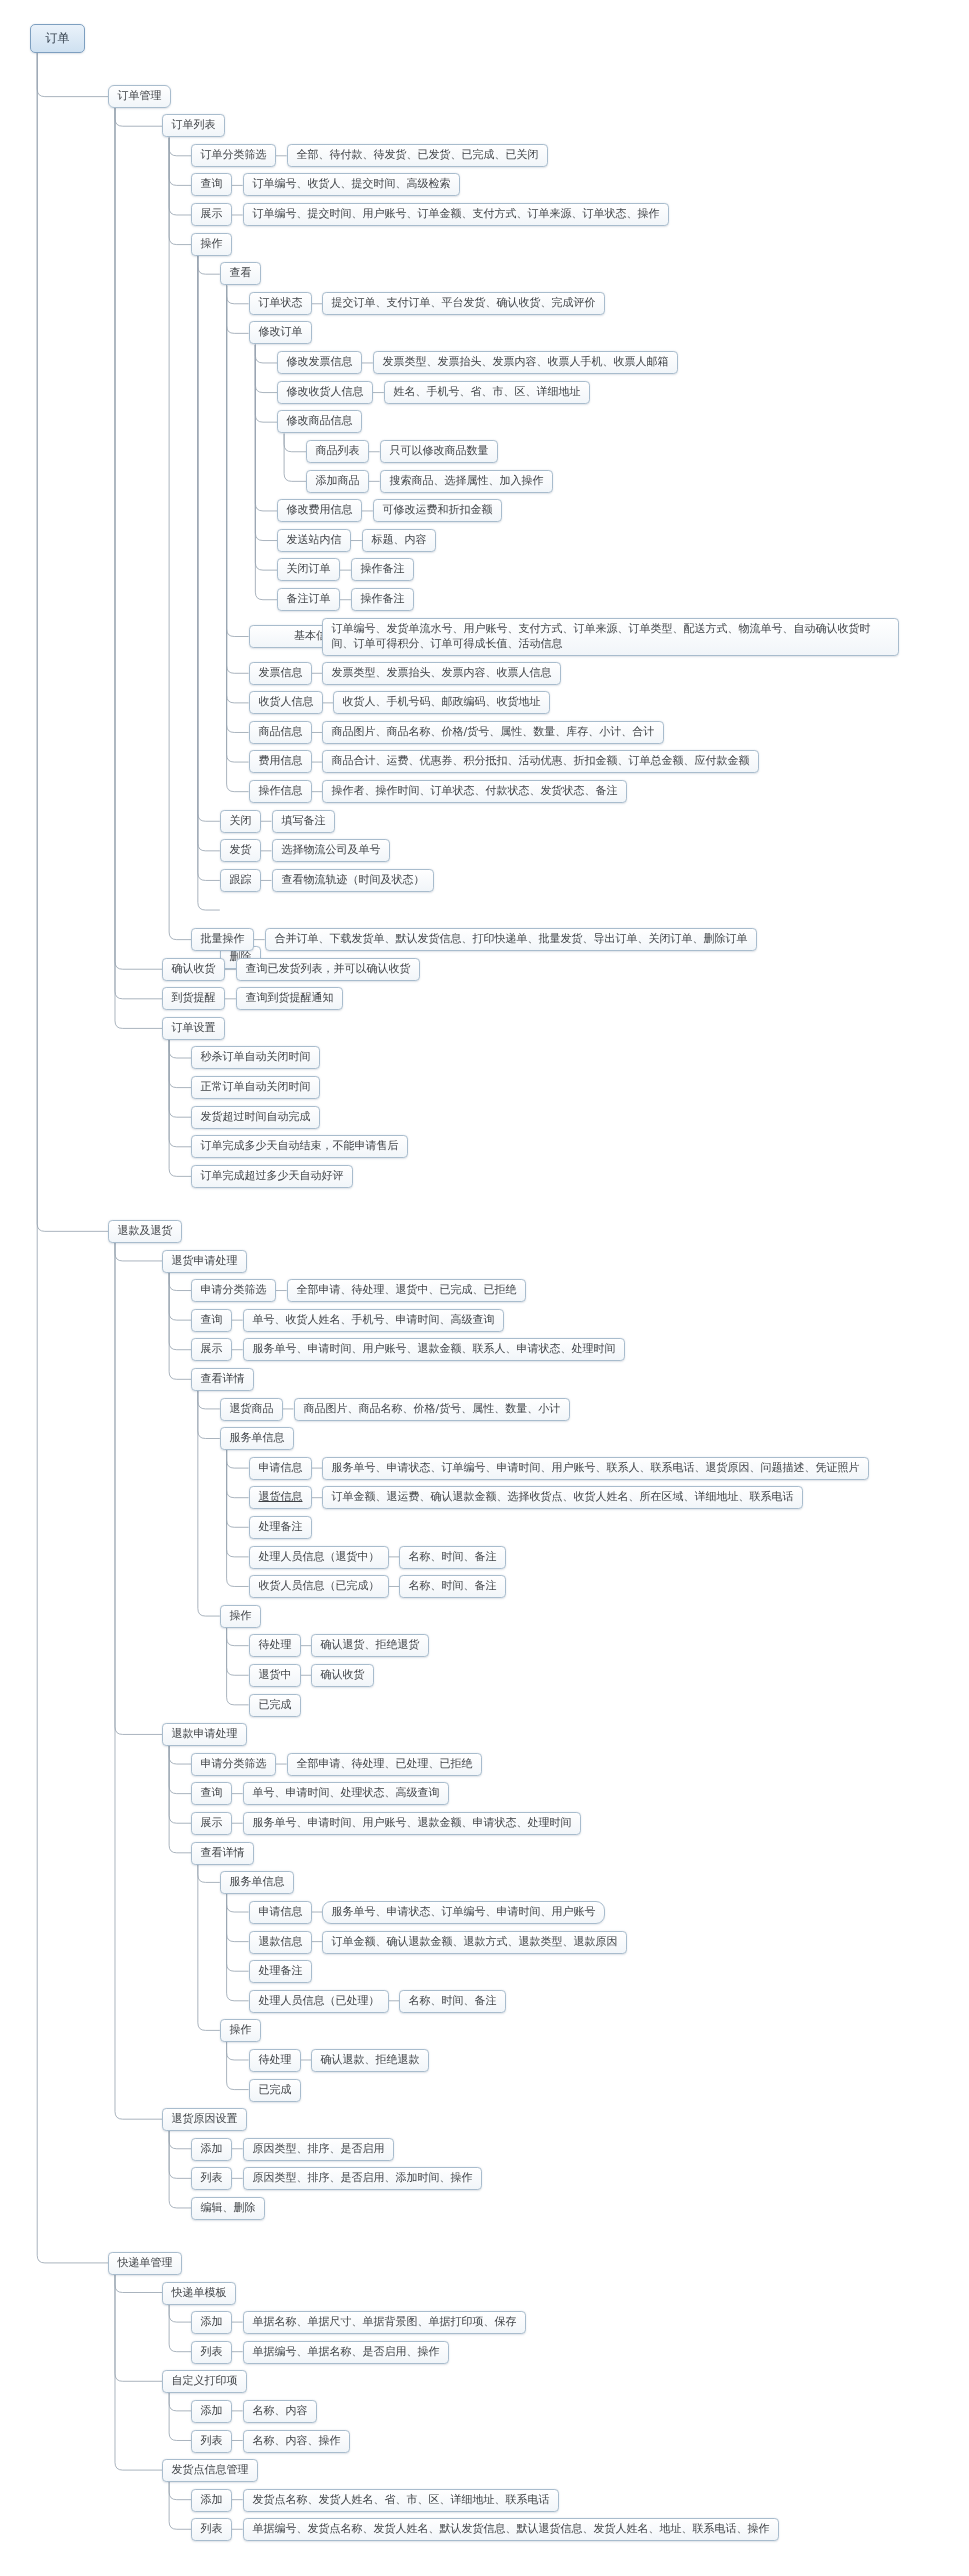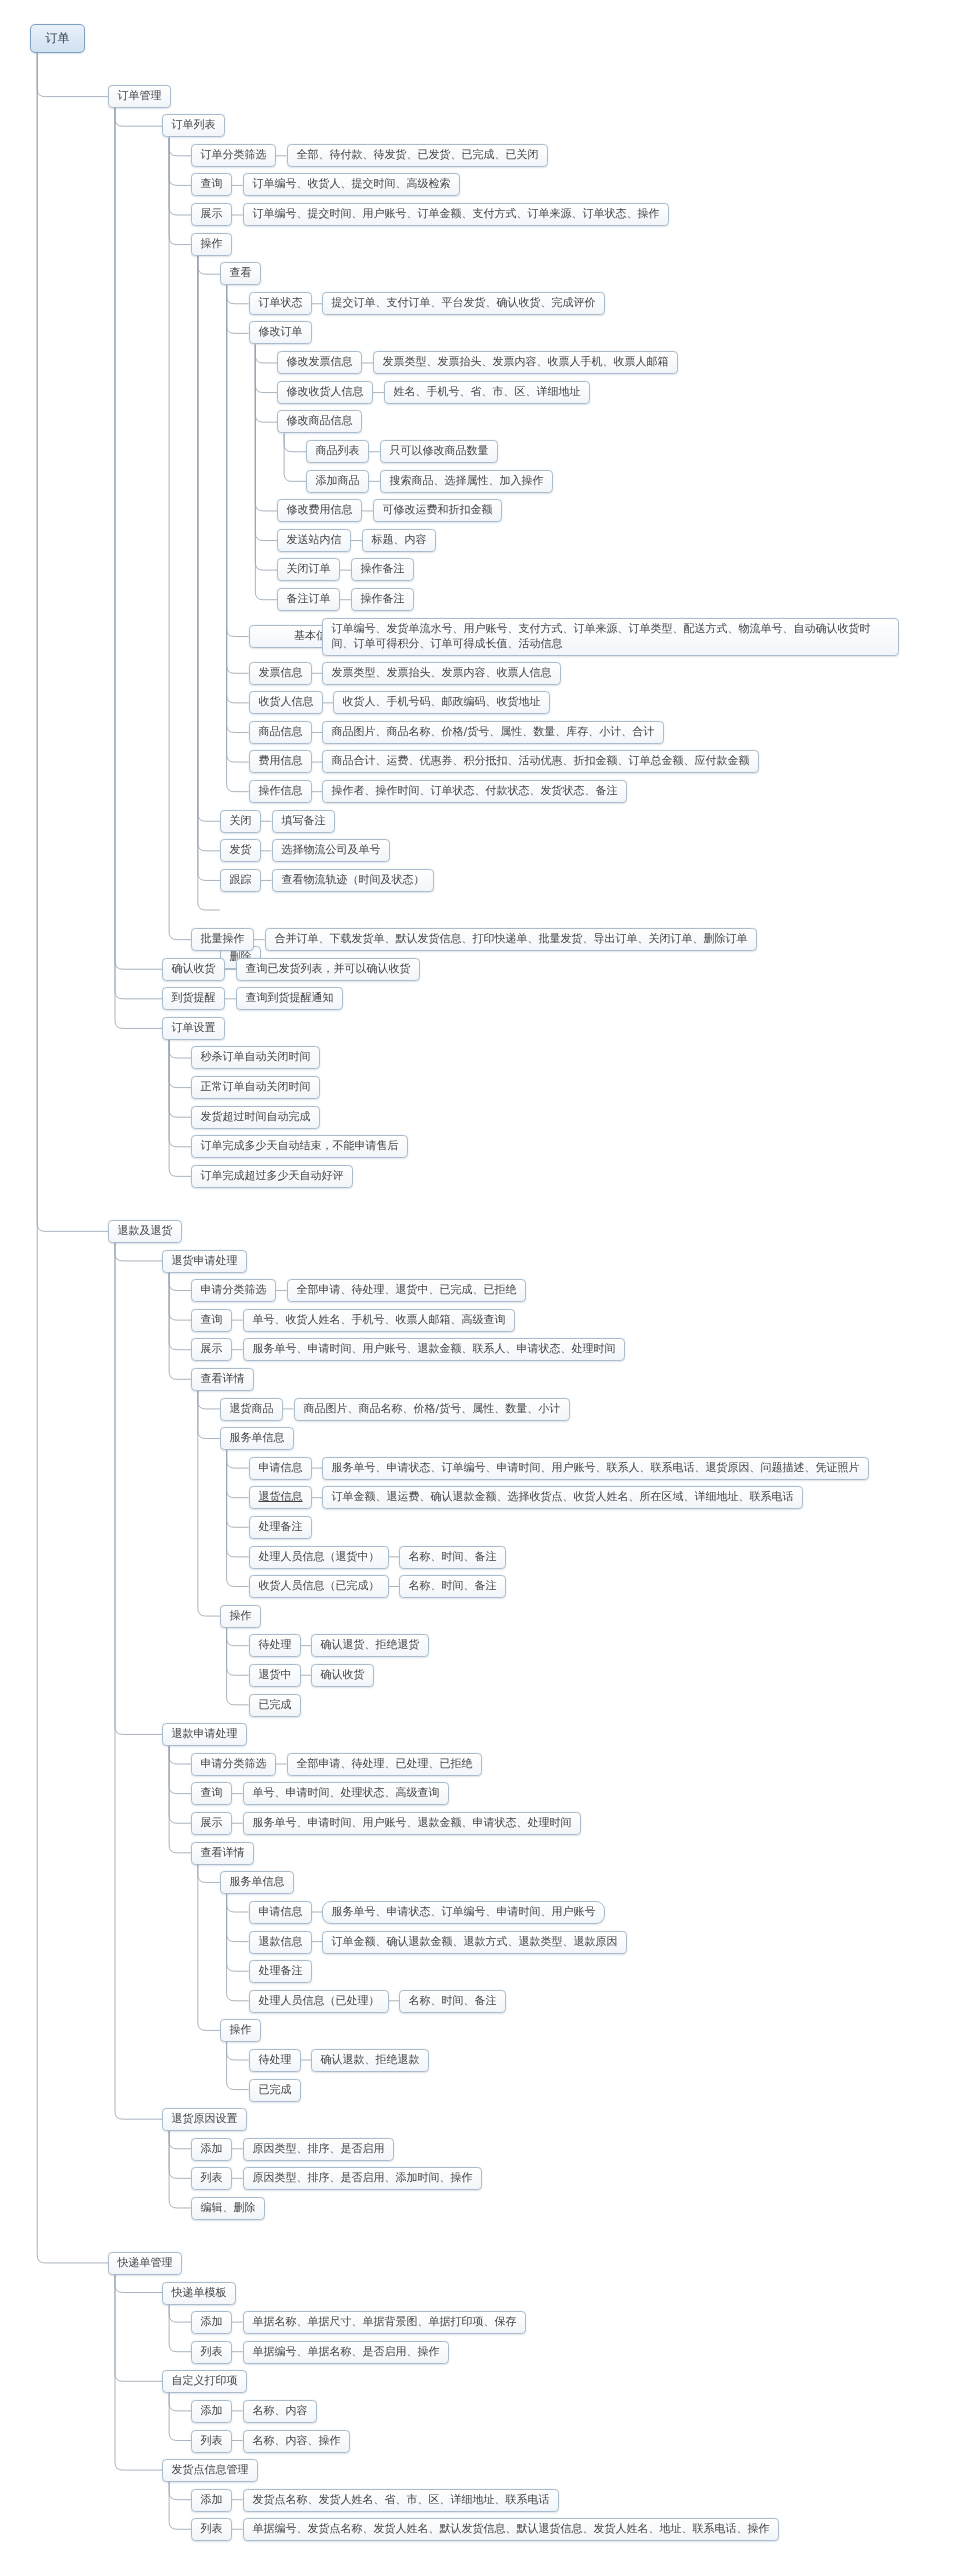--- a/index.html
+++ b/index.html
@@ -163,21 +163,21 @@
       <path d="M 136 2689 L 136 2806.5 Q 136 2815.5 145 2815.5 L 192 2815.5" class="link"></path>
       <path d="M 274 2955.5 L 287 2955.5" class="link"></path>
       <path d="M 200 2934 L 200 2946.5 Q 200 2955.5 209 2955.5 L 226 2955.5" class="link"></path>
       <path d="M 274 2990.5 L 287 2990.5" class="link"></path>
       <path d="M 200 2934 L 200 2981.5 Q 200 2990.5 209 2990.5 L 226 2990.5" class="link"></path>
       <path d="M 136 2689 L 136 2911.5 Q 136 2920.5 145 2920.5 L 192 2920.5" class="link"></path>
       <path d="M 44 62 L 44 2666.5 Q 44 2675.5 53 2675.5 L 128 2675.5" class="link"></path>
     </svg>
   <div id="nodes">
       <div class="node root" style="left: 30px; top: 24px;">订单</div>
-      <div class="node" style="left: 108px; top: 85px;">订单管理</div>
+      <div class="node" style="left: 108px; top: 85px; border-radius: 6px;">订单管理</div>
       <div class="node" style="left: 162px; top: 114px;">订单列表</div>
       <div class="node" style="left: 191px; top: 144px;">订单分类筛选</div>
       <div class="node" style="max-width: 558px; left: 287px; top: 144px;">全部、待付款、待发货、已发货、已完成、已关闭</div>
       <div class="node" style="left: 191px; top: 173px;">查询</div>
       <div class="node" style="max-width: 558px; left: 243px; top: 173px;">订单编号、收货人、提交时间、高级检索</div>
       <div class="node" style="left: 191px; top: 203px;">展示</div>
       <div class="node" style="max-width: 558px; left: 243px; top: 203px;">订单编号、提交时间、用户账号、订单金额、支付方式、订单来源、订单状态、操作</div>
       <div class="node" style="left: 191px; top: 233px;">操作</div>
       <div class="node" style="left: 220px; top: 262px;">查看</div>
       <div class="node" style="left: 249px; top: 292px;">订单状态</div>
@@ -229,21 +229,21 @@
       <div class="node" style="left: 191px; top: 1046px;">秒杀订单自动关闭时间</div>
       <div class="node" style="left: 191px; top: 1076px;">正常订单自动关闭时间</div>
       <div class="node" style="left: 191px; top: 1106px;">发货超过时间自动完成</div>
       <div class="node" style="left: 191px; top: 1135px;">订单完成多少天自动结束，不能申请售后</div>
       <div class="node" style="left: 191px; top: 1165px;">订单完成超过多少天自动好评</div>
       <div class="node" style="left: 108px; top: 1220px;">退款及退货</div>
       <div class="node" style="left: 162px; top: 1250px;">退货申请处理</div>
       <div class="node" style="left: 191px; top: 1279px;">申请分类筛选</div>
       <div class="node" style="max-width: 558px; left: 287px; top: 1279px;">全部申请、待处理、退货中、已完成、已拒绝</div>
       <div class="node" style="left: 191px; top: 1309px;">查询</div>
-      <div class="node" style="max-width: 558px; left: 243px; top: 1309px;">单号、收货人姓名、手机号、收票人邮箱、高级查询</div>
+      <div class="node" style="max-width: 558px; left: 243px; top: 1309px;">单号、收货人姓名、手机号、申请时间、高级查询</div>
       <div class="node" style="left: 191px; top: 1338px;">展示</div>
       <div class="node" style="max-width: 558px; left: 243px; top: 1338px;">服务单号、申请时间、用户账号、退款金额、联系人、申请状态、处理时间</div>
       <div class="node" style="left: 191px; top: 1368px;">查看详情</div>
       <div class="node" style="left: 220px; top: 1398px;">退货商品</div>
       <div class="node" style="max-width: 558px; left: 294px; top: 1398px;">商品图片、商品名称、价格/货号、属性、数量、小计</div>
       <div class="node" style="left: 220px; top: 1427px;">服务单信息</div>
       <div class="node" style="left: 249px; top: 1457px;">申请信息</div>
       <div class="node" style="max-width: 558px; left: 322px; top: 1457px;">服务单号、申请状态、订单编号、申请时间、用户账号、联系人、联系电话、退货原因、问题描述、凭证照片</div>
       <div class="node" style="left: 249px; top: 1486px; text-decoration: underline;">退货信息</div>
       <div class="node" style="max-width: 558px; left: 322px; top: 1486px;">订单金额、退运费、确认退款金额、选择收货点、收货人姓名、所在区域、详细地址、联系电话</div>

